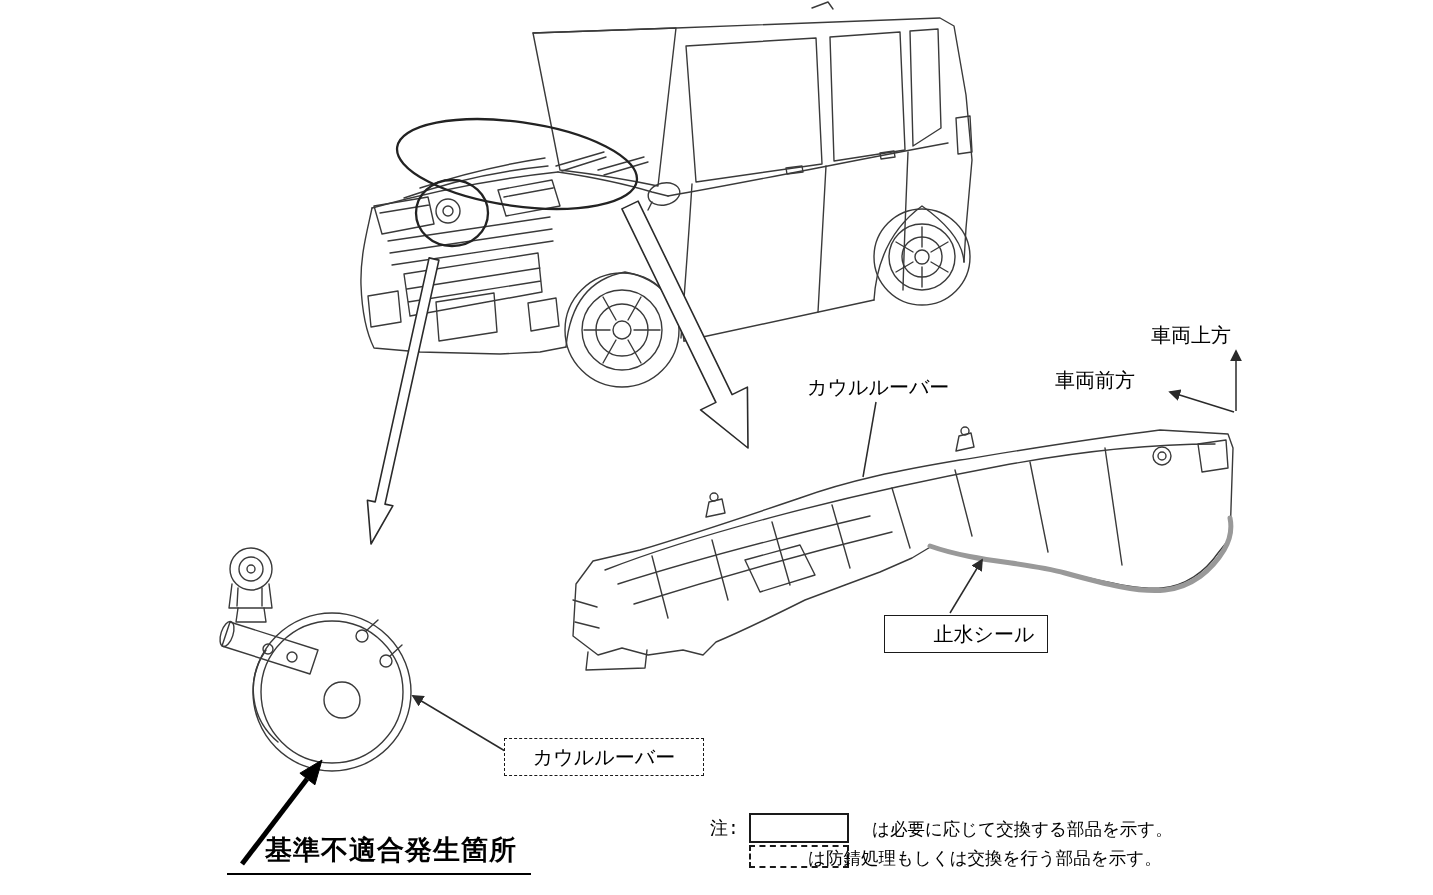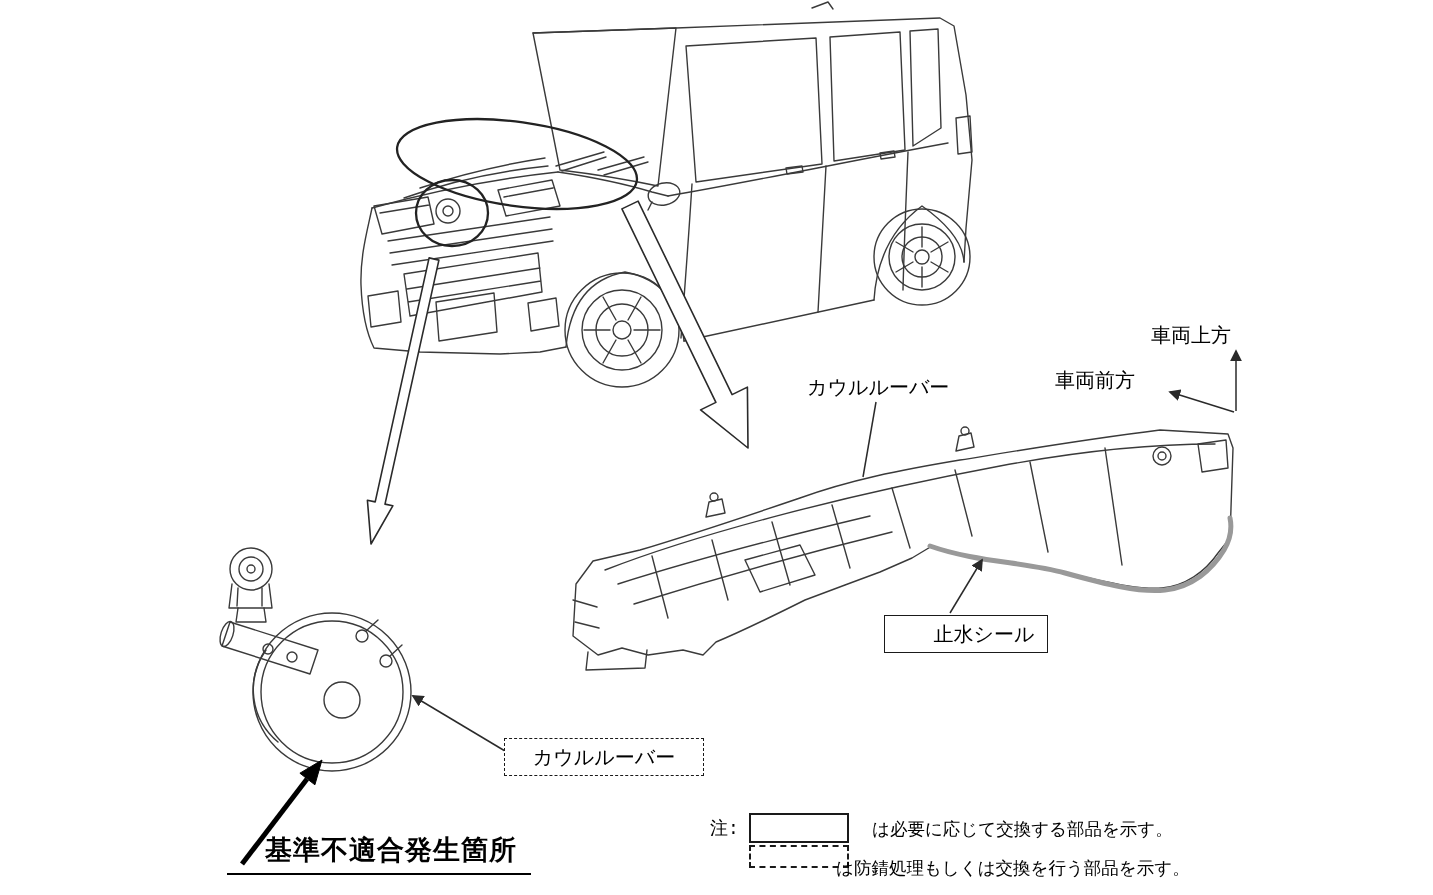--- a/index.html
+++ b/index.html
@@ -197,16 +197,16 @@
 
   <div class="nonconf" style="left:227px;top:832px;">基準不適合発生箇所</div>
 
   <div>
     <div class="legend-note" style="left:710px;top:816px;">注:</div>
 
     <div class="legend-box" style="left:749px;top:813px;width:96px;height:26px;"></div>
     <div class="legend-text" style="left:872px;top:817px;">は必要に応じて交換する部品を示す。</div>
 
     <div class="legend-box dashed" style="left:749px;top:845px;width:96px;height:19px;"></div>
-    <div class="legend-text" style="left:836px;top:846px;margin-top:10px;">は防錆処理もしくは交換を行う部品を示す。</div>
+    <div class="legend-text" style="left:808px;top:846px;">は防錆処理もしくは交換を行う部品を示す。</div>
   </div>
 
 </div>
 
 </body></html>

